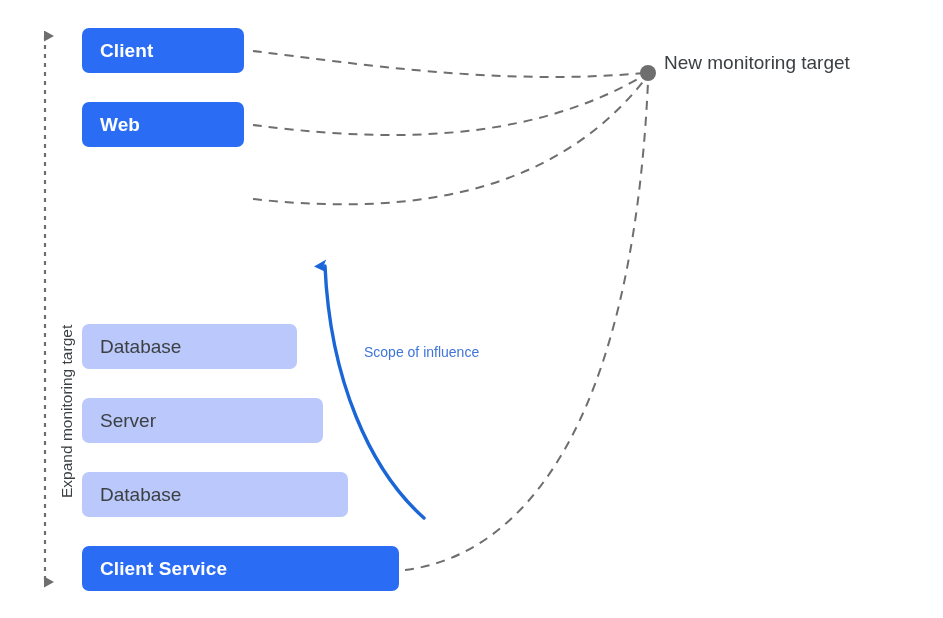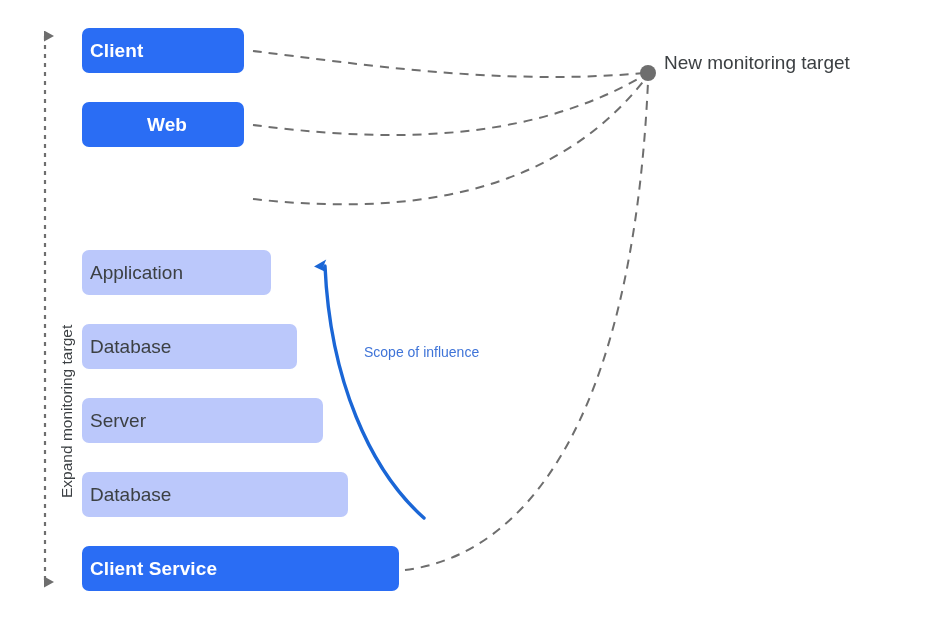--- a/index.html
+++ b/index.html
@@ -14,21 +14,21 @@
     background: #ffffff;
     font-family: "Liberation Sans", sans-serif;
     overflow: hidden;
   }
   .layer-box {
     position: absolute;
     border-radius: 7px;
     display: flex;
     align-items: center;
     box-sizing: border-box;
-    padding-left: 8px;
+    padding-left: 18px;
   }
   .layer-box.primary {
     background: #2a6df4;
     color: #ffffff;
     font-weight: bold;
     font-size: 19px;
     letter-spacing: 0.1px;
   }
   .layer-box.secondary {
     background: #bbc8fb;
@@ -87,28 +87,25 @@
 <body>
 
 <div id="canvas">
 
   <div class="axis-label" style="left: 58px; top: 498px;">Expand monitoring target</div>
 
   <div class="layer-box primary" style="left:82px; top:28px; width:162px; height:45px;">
     <span>Client</span>
   </div>
 
-  <div class="layer-box primary" style="left:82px; top:102px; width:162px; height:45px;justify-content:center;">
+  <div class="layer-box primary" style="left:82px; top:102px; width:162px; height:45px;">
     <span>Web</span>
   </div>
 
 
-  <div class="layer-box secondary" style="left:82px; top:250px; width:189px; height:45px;">
-    <span>Application</span>
-  </div>
 
   <div class="layer-box secondary" style="left:82px; top:398px; width:241px; height:45px;">
     <span>Server</span>
   </div>
 
   <div class="layer-box secondary" style="left:82px; top:324px; width:215px; height:45px;">
     <span>Database</span>
   </div>
 
   <div class="layer-box secondary" style="left:82px; top:472px; width:266px; height:45px;">

